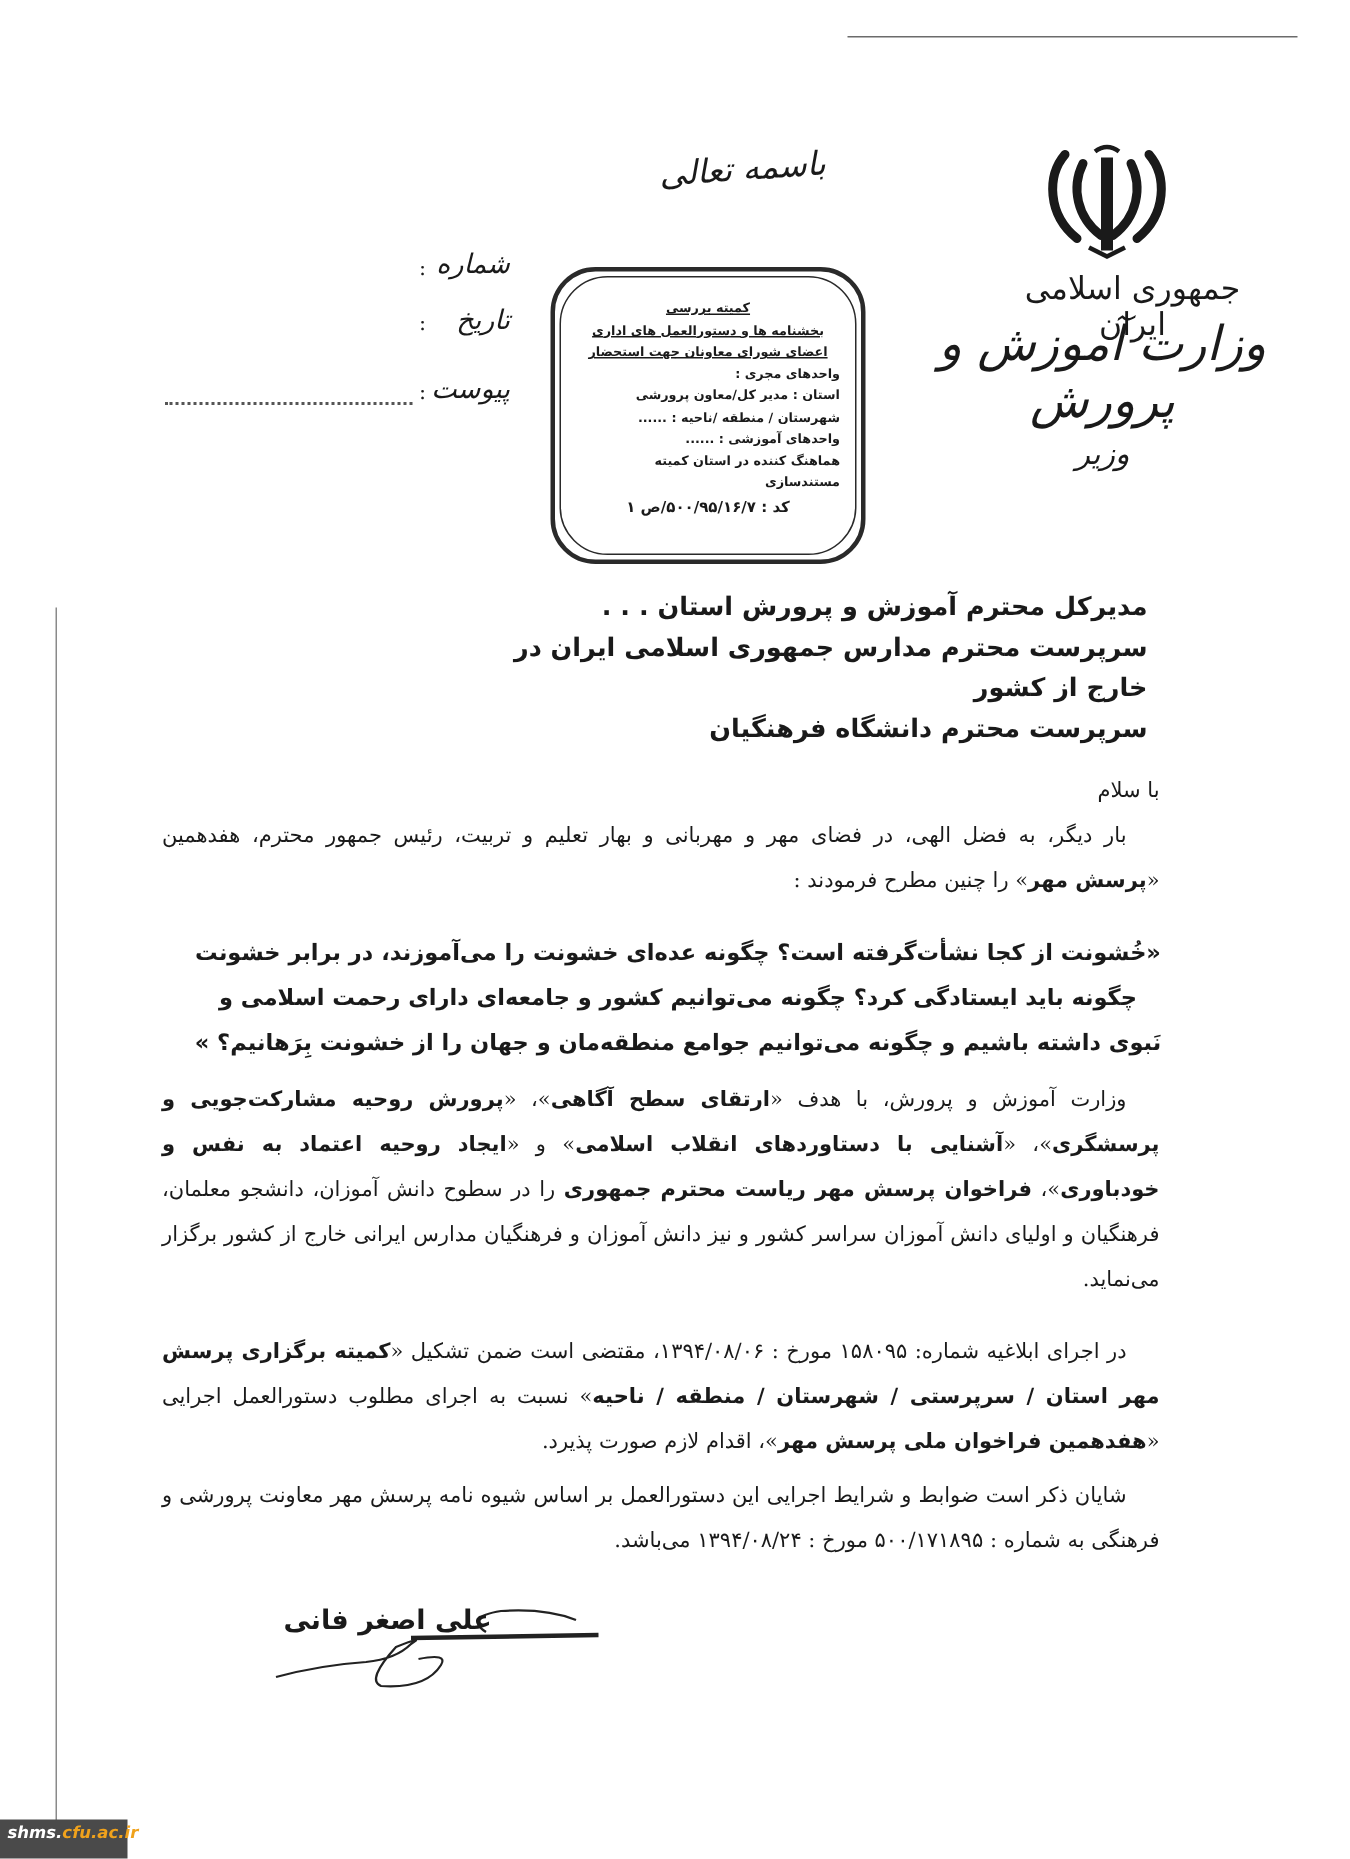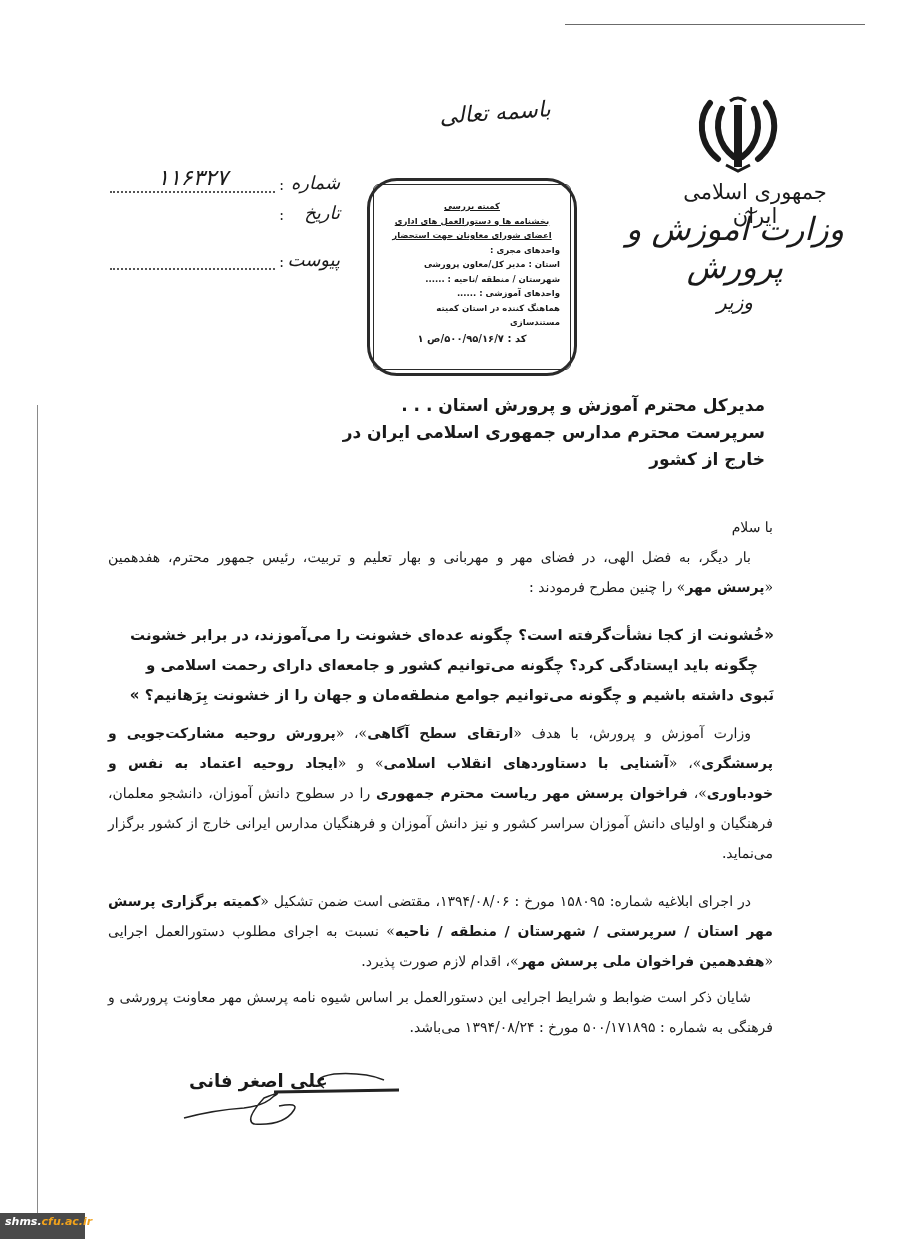--- a/index.html
+++ b/index.html
@@ -24,21 +24,21 @@
     .meta { left:110px; width:230px; direction:rtl; display:flex; align-items:flex-end; font-family:"DejaVu Serif", serif; }
     .meta .lbl { font-style:italic; font-size:18px; width:52px; text-align:right; }
     .meta .colon { font-size:14px; margin:0 4px; }
     .meta .val { flex:1; border-bottom:2px dotted #555; font-size:22px; text-align:center; height:26px; line-height:26px; font-family:"DejaVu Sans", sans-serif; font-style:italic; }
     .meta-number { top:165px; }
     .meta-date { top:202px; }
     .meta-attach { top:242px; }
 
     
     .stamp { left:367px; top:178px; width:210px; height:198px; border:3px solid #2a2a2a; border-radius:30px; box-sizing:border-box; }
-    .stamp-inner { position:absolute; inset:3px; border:1px solid #2a2a2a; border-radius:6px; padding:14px 10px 6px 10px; direction:rtl; font-size:8.5px; font-weight:bold; line-height:14.5px; }
+    .stamp-inner { position:absolute; inset:3px; border:1px solid #2a2a2a; border-radius:32px; padding:14px 10px 6px 10px; direction:rtl; font-size:8.5px; font-weight:bold; line-height:14.5px; }
     .stamp-inner .c { text-align:center; text-decoration:underline; }
     .stamp-inner .r { text-align:right; }
     .stamp-inner .code { text-align:center; font-size:10px; margin-top:2px; }
 
     
     .addressees { left:330px; top:392px; width:435px; direction:rtl; text-align:right; font-weight:bold; font-size:17px; line-height:27px; }
 
     .body { left:108px; width:665px; direction:rtl; text-align:justify; font-family:"DejaVu Serif", serif; font-size:14px; line-height:30px; }
     .body b { font-family:"DejaVu Sans", sans-serif; font-weight:bold; }
     .salam { top:512px; }
@@ -73,21 +73,20 @@
 </svg>
 <div class="abs hdr-republic">جمهوری اسلامی ایران</div>
 <div class="abs hdr-ministry">وزارت آموزش و پرورش</div>
 <div class="abs hdr-minister">وزیر</div>
 
 <div class="abs bismillah">باسمه تعالی</div>
 
 <div class="abs meta meta-number">
   <span class="lbl">شماره</span>
   <span class="colon">:</span>
-  <span class="val">۱۱۶۳۲۷</span>
 </div>
 <div class="abs meta meta-date">
   <span class="lbl">تاریخ</span>
   <span class="colon">:</span>
 </div>
 <div class="abs meta meta-attach">
   <span class="lbl">پیوست</span>
   <span class="colon">:</span>
   <span class="val"></span>
 </div>
@@ -102,20 +101,21 @@
     <div class="r">شهرستان / منطقه /ناحیه : ......</div>
     <div class="r">واحدهای آموزشی : ......</div>
     <div class="r">هماهنگ کننده در استان کمیته مستندسازی</div>
     <div class="code">کد : ۵۰۰/۹۵/۱۶/۷/ص ۱</div>
   </div>
 </div>
 
 <div class="abs addressees">
   <div>مدیرکل محترم آموزش و پرورش استان . . .</div>
   <div>سرپرست محترم مدارس جمهوری اسلامی ایران در خارج از کشور</div>
+  <div>سرپرست محترم دانشگاه فرهنگیان</div>
 </div>
 
 <div class="abs body salam">با سلام</div>
 
 <div class="abs body p1">
   <span class="indent"></span><span>بار دیگر، به فضل الهی، در فضای مهر و مهربانی و بهار تعلیم و تربیت، رئیس جمهور محترم، هفدهمین «</span><b>پرسش مهر</b><span>» را چنین مطرح فرمودند :</span>
 </div>
 
 <div class="abs quote">«خُشونت از کجا نشأت‌گرفته است؟ چگونه عده‌ای خشونت را می‌آموزند، در برابر خشونت چگونه باید ایستادگی کرد؟ چگونه می‌توانیم کشور و جامعه‌ای دارای رحمت اسلامی و نَبوی داشته باشیم و چگونه می‌توانیم جوامع منطقه‌مان و جهان را از خشونت بِرَهانیم؟ »</div>
 

